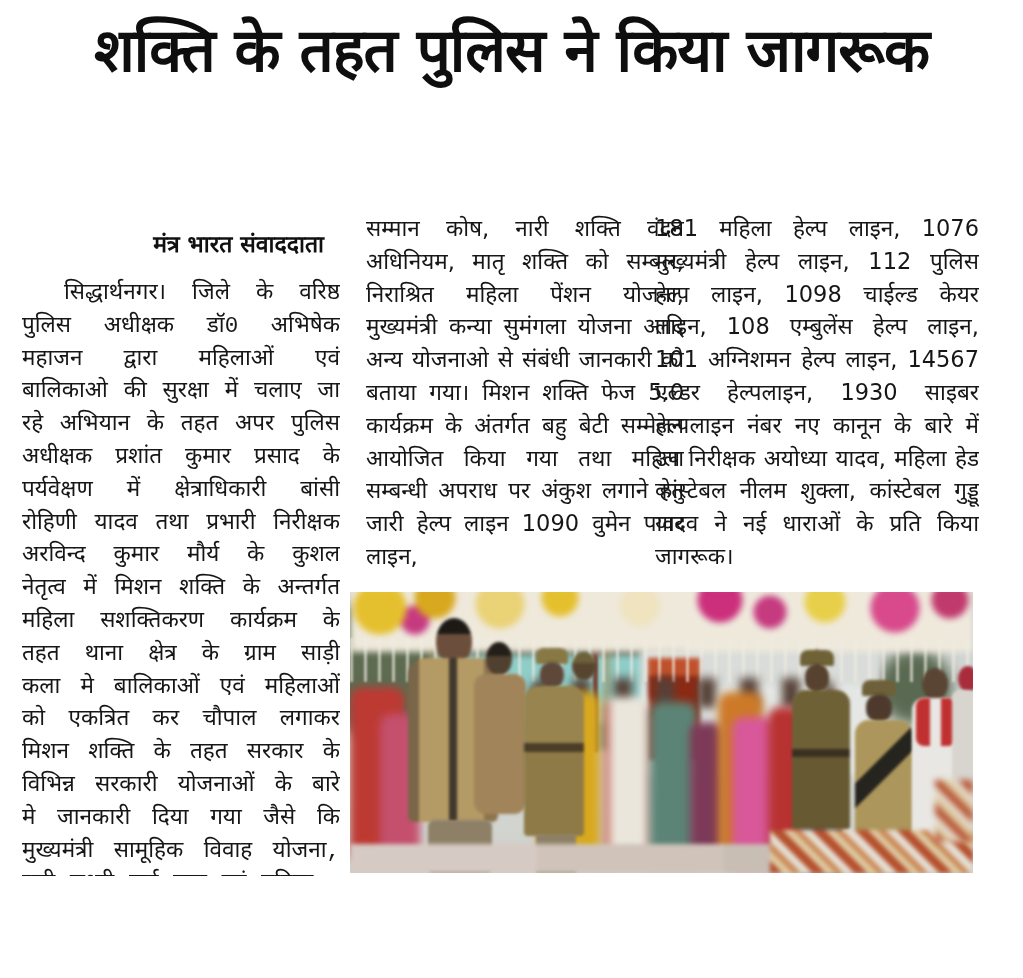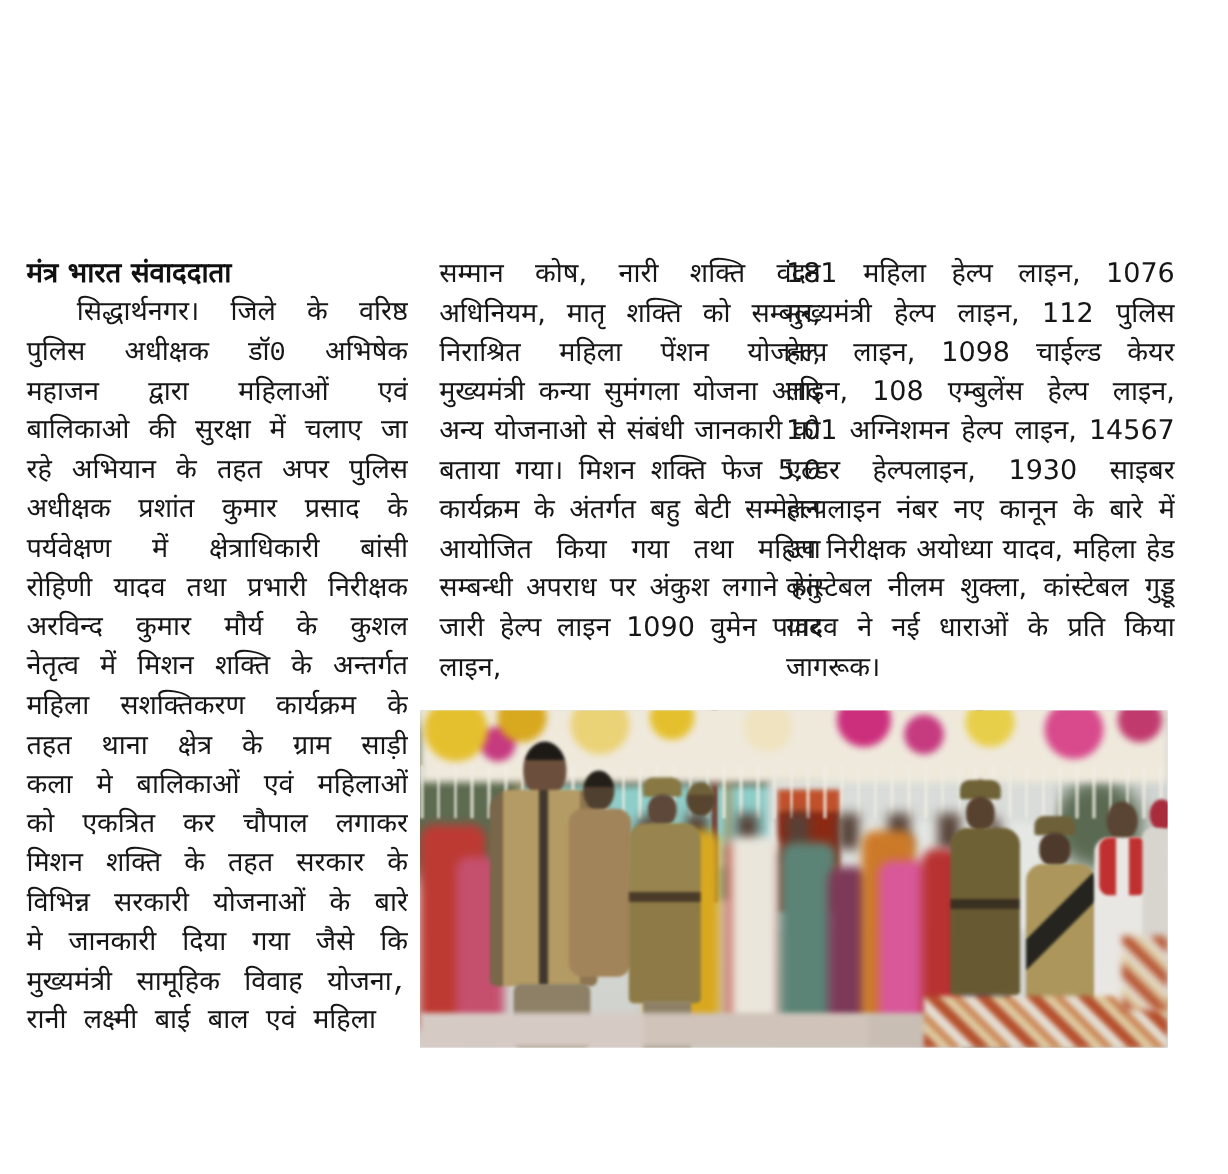--- a/index.html
+++ b/index.html
@@ -13,21 +13,21 @@
     text-align:center;font-weight:800;color:#0e0e0e;
     font-size:60px;line-height:97px;letter-spacing:-1px;
   }
   .hl-line{display:block;white-space:nowrap;}
   
   .col{position:absolute;top:212px;overflow:hidden;}
   .col1{left:22px;width:318px;height:664px;}
   .col2{left:350px;width:318px;height:372px;margin-left:16px;}
   .col3{left:655px;width:324px;height:372px;}
   .byline{
-    margin:0;text-align:left;font-weight:bold;font-size:23px;line-height:33px;color:#101010;
+    margin:16px;text-align:right;font-weight:bold;font-size:23px;line-height:33px;color:#101010;
   }
   .body-text{
     margin:0;font-size:22.5px;line-height:32.8px;text-align:justify;color:#161616;
     word-spacing:1px;
   }
   .indent{text-indent:42px;font-family:Liberation Mono, monospace;}
   
   .photo{
     position:absolute;left:350px;top:592px;width:623px;height:281px;overflow:hidden;
     background:linear-gradient(180deg,#c9cfcd 0%,#d7dbd8 45%,#cfd0cb 100%);
@@ -117,20 +117,21 @@
     background:repeating-linear-gradient(45deg,#b5502e 0 9px,#ddc9a0 9px 16px,#cc8a5a 16px 22px,#e4ded2 22px 30px);}
   .ph-carpet-wedge{left:585px;top:188px;width:38px;height:62px;filter:blur(3px);
     background:repeating-linear-gradient(45deg,#b5502e 0 8px,#ddc9a0 8px 14px,#e4ded2 14px 20px);}
 </style>
 </head>
 <body>
 
 <div class="page">
 
   <h1 class="headline">
+    <span class="hl-line">शक्ति के तहत पुलिस ने किया जागरूक</span>
   </h1>
 
   <div class="col col1">
     <p class="byline">मंत्र भारत संवाददाता</p>
     <p class="body-text indent">सिद्धार्थनगर। जिले के वरिष्ठ पुलिस अधीक्षक डॉ0 अभिषेक महाजन द्वारा महिलाओं एवं बालिकाओ की सुरक्षा में चलाए जा रहे अभियान के तहत अपर पुलिस अधीक्षक प्रशांत कुमार प्रसाद के पर्यवेक्षण में क्षेत्राधिकारी बांसी रोहिणी यादव तथा प्रभारी निरीक्षक अरविन्द कुमार मौर्य के कुशल नेतृत्व में मिशन शक्ति के अन्तर्गत महिला सशक्तिकरण कार्यक्रम के तहत थाना क्षेत्र के ग्राम साड़ी कला मे बालिकाओं एवं महिलाओं को एकत्रित कर चौपाल लगाकर मिशन शक्ति के तहत सरकार के विभिन्न सरकारी योजनाओं के बारे मे जानकारी दिया गया जैसे कि मुख्यमंत्री सामूहिक विवाह योजना, रानी लक्ष्मी बाई बाल एवं महिला</p>
   </div>
 
   <div class="col col2">
     <p class="body-text">सम्मान कोष, नारी शक्ति वंदन अधिनियम, मातृ शक्ति को सम्बल, निराश्रित महिला पेंशन योजना, मुख्यमंत्री कन्या सुमंगला योजना आदि अन्य योजनाओ से संबंधी जानकारी को बताया गया। मिशन शक्ति फेज 5.0 कार्यक्रम के अंतर्गत बहु बेटी सम्मेलन आयोजित किया गया तथा महिला सम्बन्धी अपराध पर अंकुश लगाने हेतु जारी हेल्प लाइन 1090 वुमेन पावर लाइन,</p>
   </div>

